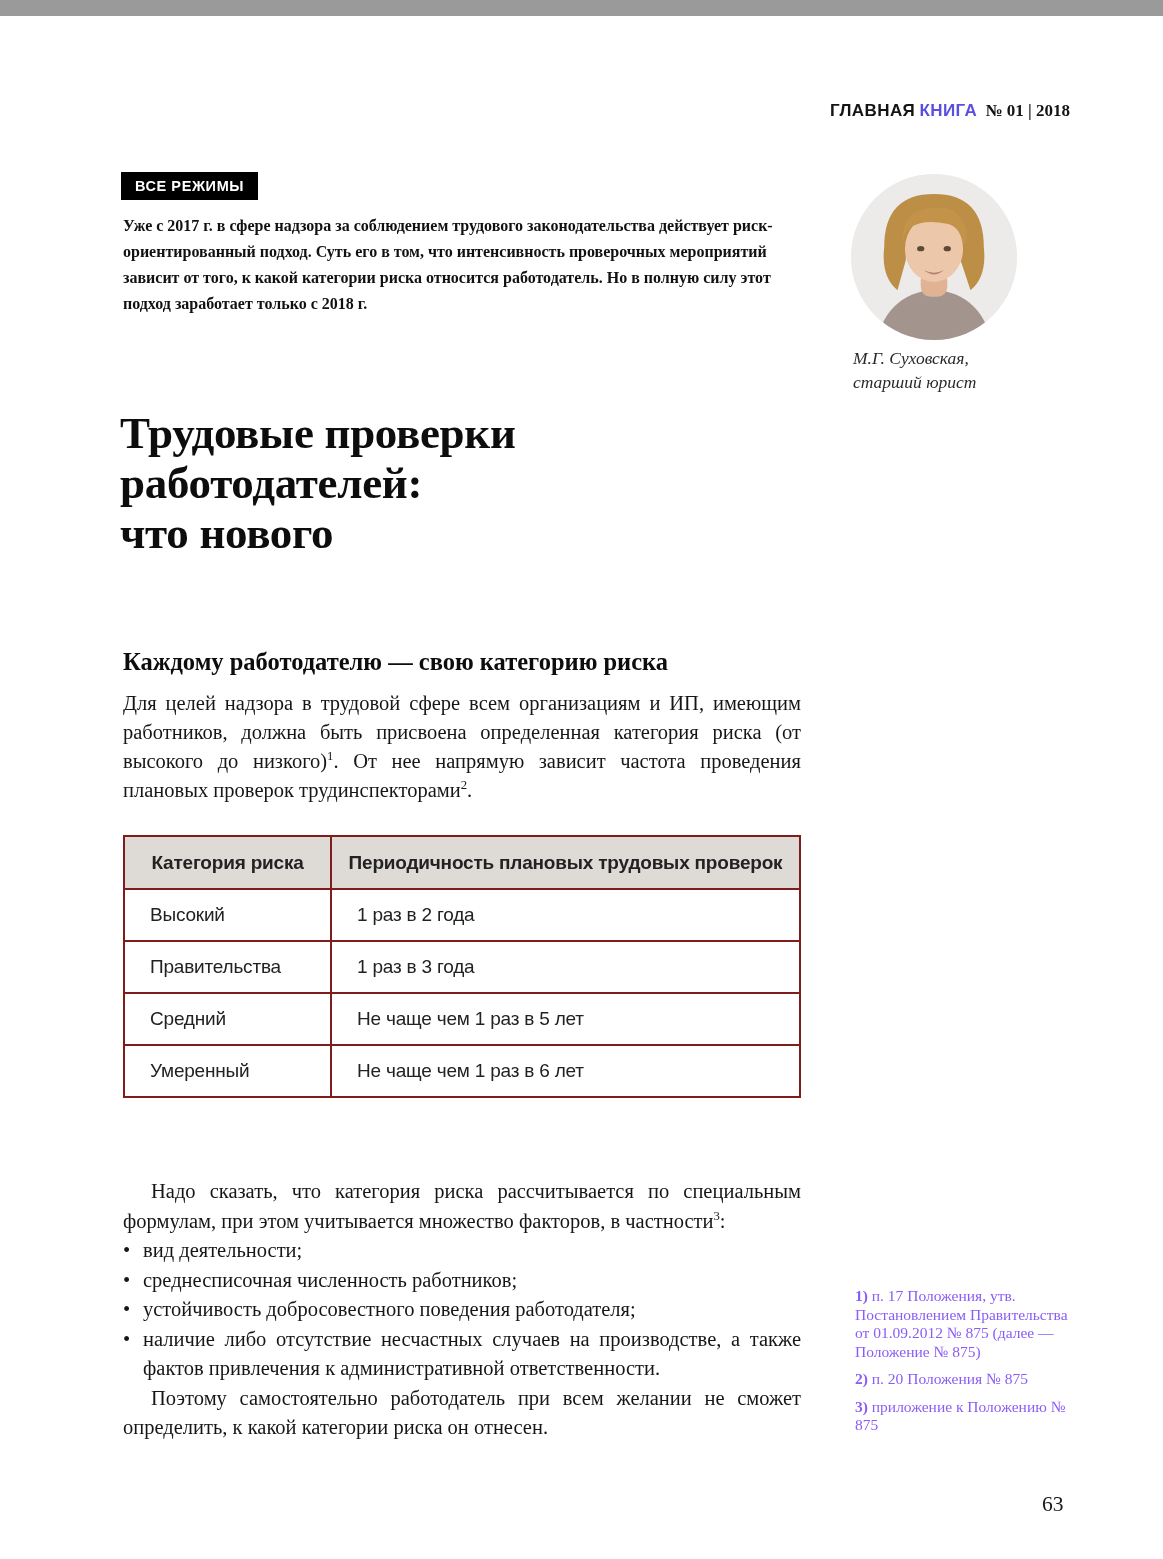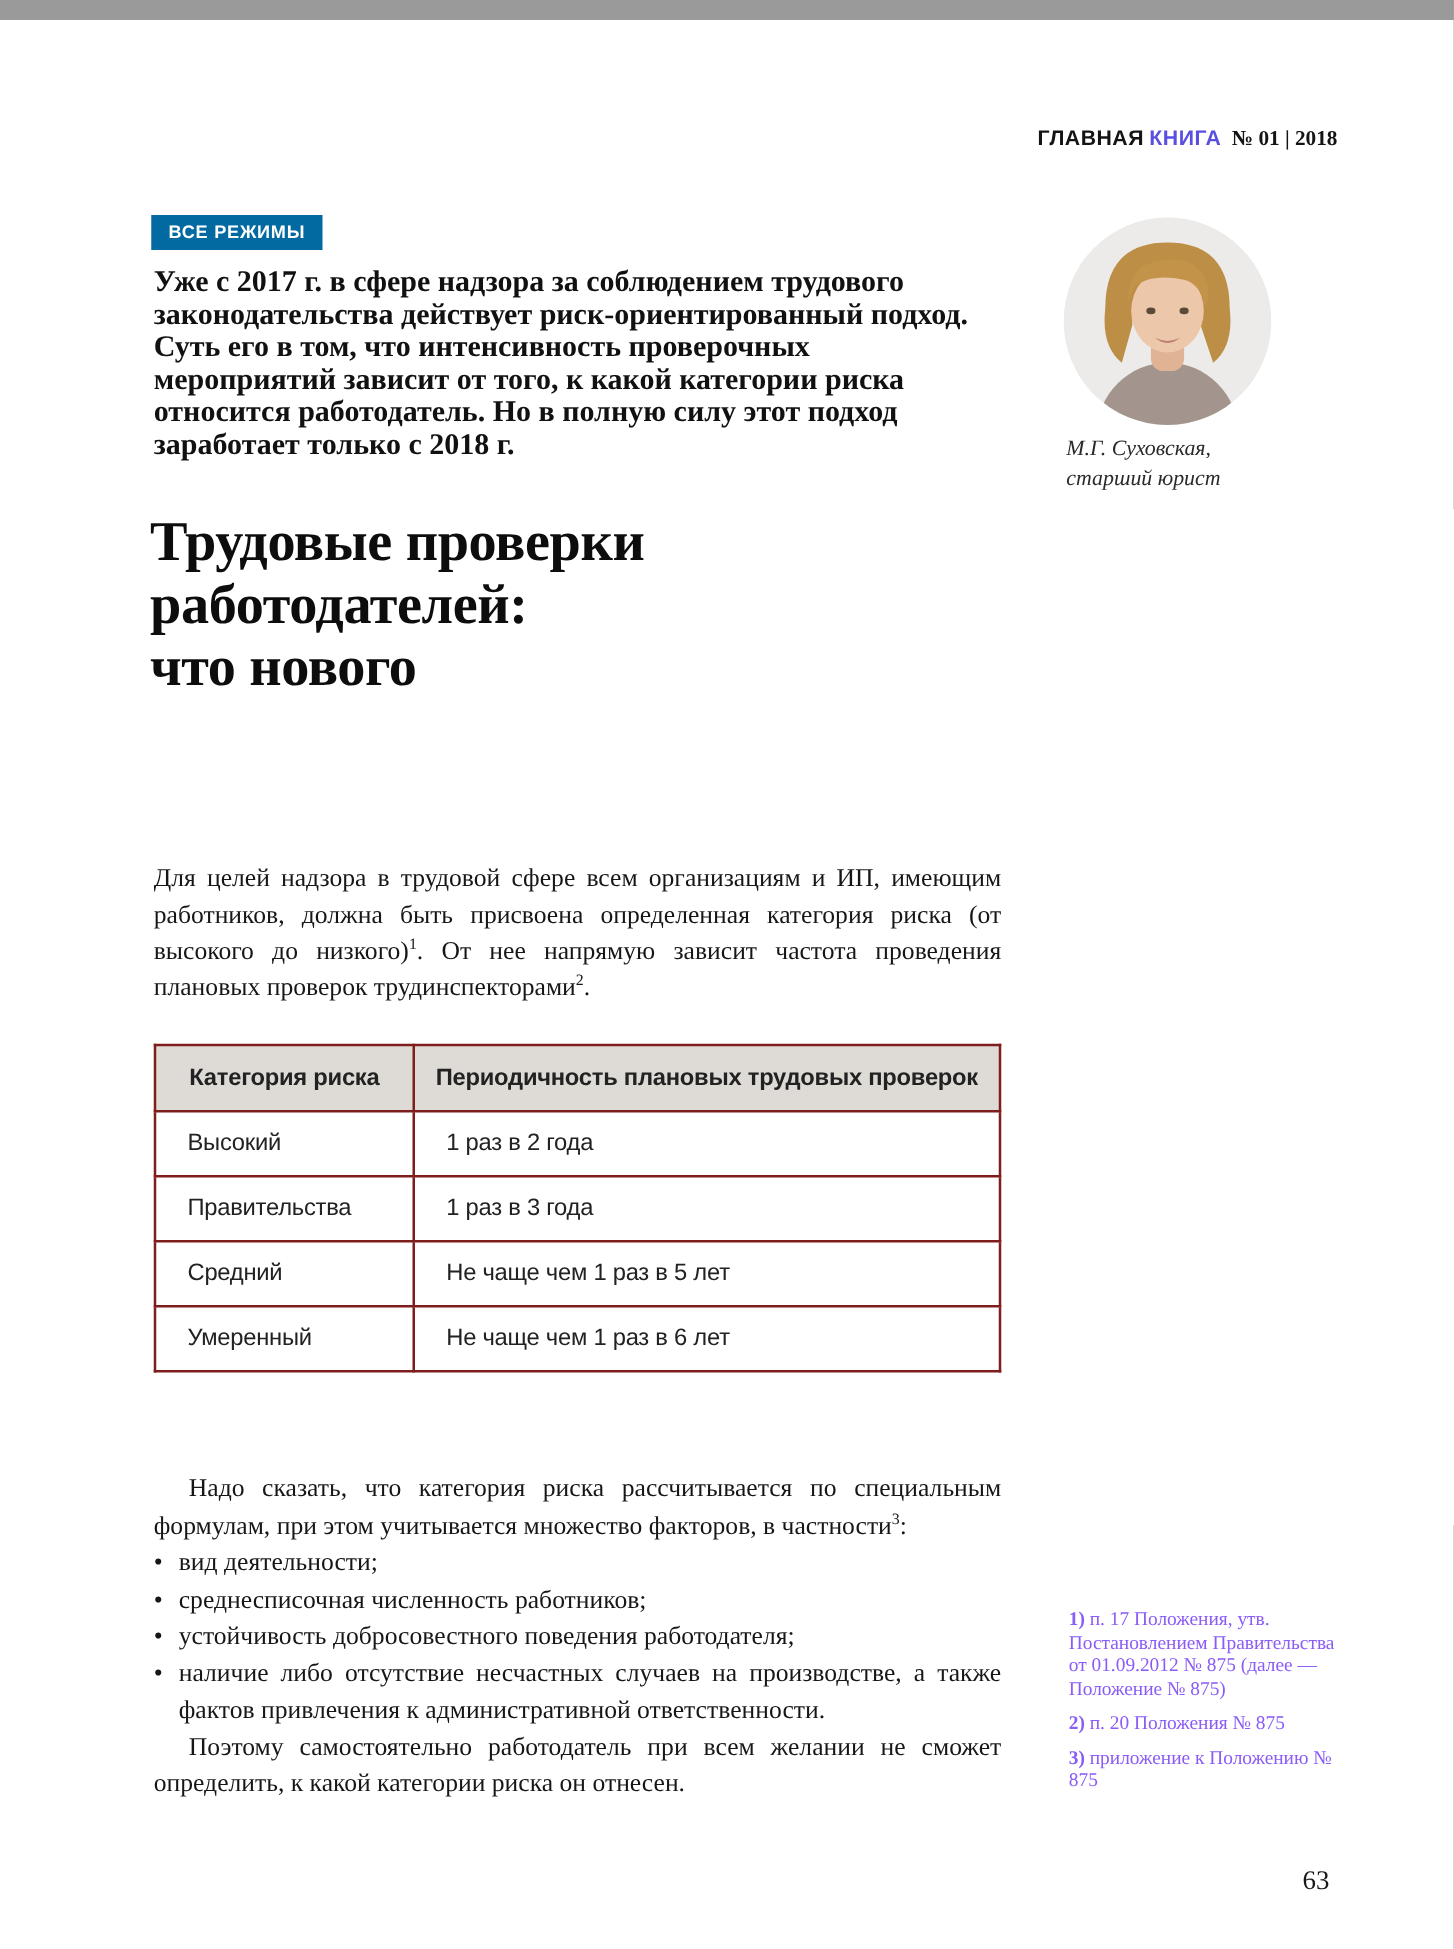--- a/index.html
+++ b/index.html
@@ -27,33 +27,33 @@
   .masthead .brand-accent { color:#5a4fe0; }
   .masthead .issue {
     font-family:"Liberation Serif", serif;
     font-weight:bold; color:#141414; margin-left:4px;
   }
 
   
   .badge {
     position:absolute; left:121px; top:156px;
     width:137px; height:28px;
-    background:#0369a1;
+    background:#000000;
     display:flex; align-items:center; justify-content:center;
   }
   .badge span {
     font-family:"Liberation Sans", sans-serif;
     font-weight:bold; font-size:14.5px; letter-spacing:0.6px;
     color:#ffffff; text-transform:uppercase;
   }
 
   
   .lead {
     position:absolute; left:123px; top:197px; width:664px;
-    font-weight:bold; font-size:24px; line-height:26px;
+    font-weight:bold; font-size:16px; line-height:26px;
     color:#111111; text-align:left;
   }
 
   
   .avatar-wrap {
     position:absolute; left:851px; top:158px;
     width:166px; height:166px; border-radius:50%;
     overflow:hidden; background:#ecebe9;
   }
   .avatar-wrap svg { display:block; width:100%; height:100%; }
@@ -167,20 +167,21 @@
     <div>М.Г. Суховская,</div>
     <div>старший юрист</div>
   </div>
 
   <h1 class="title">
     <span>Трудовые проверки</span><br>
     <span>работодателей:</span><br>
     <span>что нового</span>
   </h1>
 
+  <h2 class="section-heading">Каждому работодателю — свою категорию риска</h2>
 
   <p class="body-par">
     <span>Для целей надзора в трудовой сфере всем организациям и ИП, имеющим работников, должна быть присвоена определенная категория риска (от высокого до низкого)</span><sup class="fn-ref">1</sup><span>. От нее напрямую зависит частота проведения плановых проверок трудинспекторами</span><sup class="fn-ref">2</sup><span>.</span>
   </p>
 
   <table class="risk-table">
     <colgroup>
         <col class="c1">
         <col>
       </colgroup>

